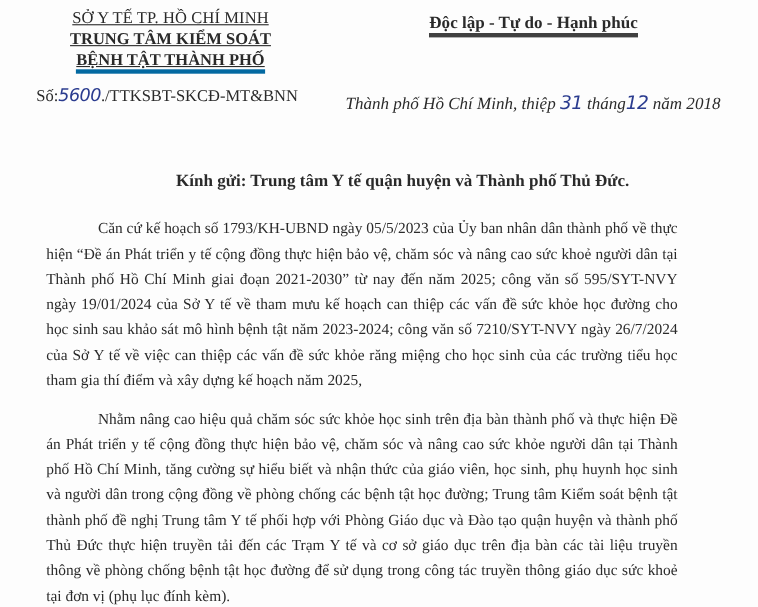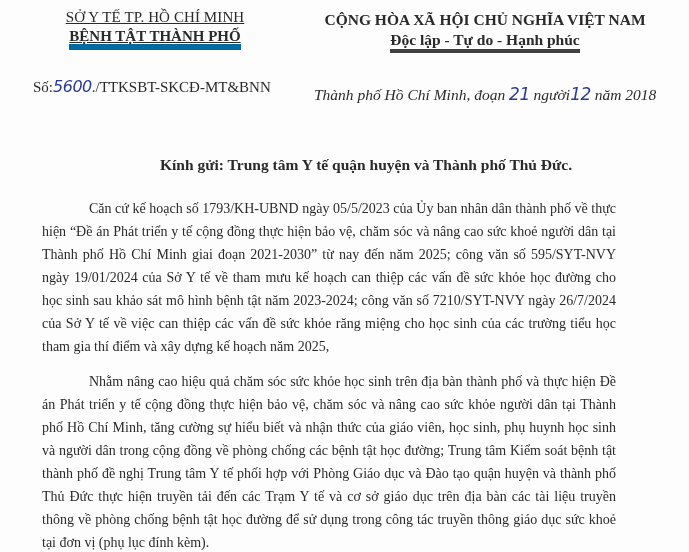--- a/index.html
+++ b/index.html
@@ -7,21 +7,21 @@
     width: 689px; height: 552px; overflow: hidden;
     background: #fdfdfd;
     font-family: "Liberation Serif", "DejaVu Serif", serif;
     color: #2a2a2a;
     position: relative;
   }
   .abs { position: absolute; }
   .left-header { left: 40px; top: 8px; width: 230px; text-align: center; text-decoration: underline; }
   .lh-line1 { font-size: 15px; line-height: 19px; letter-spacing: 0.1px; }
   .lh-line2, .lh-line3 { font-size: 15px; font-weight: bold; line-height: 19px; }
-  .lh-line3 span { border-bottom: 6px solid #0369a1; padding-bottom: 0px; }
+  .lh-line3 span { border-bottom: 4px solid #0369a1; padding-bottom: 0px; }
   .so-line { left: 33px; top: 78px; font-size: 15px; line-height: 18px; white-space: nowrap; }
   .hand { font-family: "DejaVu Sans", sans-serif; font-style: italic; color: #2b3c8f; font-size: 16px; letter-spacing: -0.5px; margin-top: 41px; }
   .vv { left: 20px; top: 99px; width: 270px; text-align: center; font-size: 13.5px; line-height: 16px; }
 
   .right-header { left: 315px; top: 10px; width: 340px; text-align: center; }
   .rh-line1 { font-size: 15.5px; font-weight: bold; line-height: 19px; white-space: nowrap; }
   .rh-line2 { font-size: 15.5px; font-weight: bold; line-height: 21px; }
   .rh-line2 span { border-bottom: 4px solid #404040; padding-bottom: 1px; }
   .date-line { left: 314px; top: 84px; font-size: 15.5px; font-style: italic; white-space: nowrap; }
   .date-line .hand { font-size: 17px; font-style: italic; }
@@ -31,37 +31,37 @@
   .para { left: 42px; width: 574px; font-size: 14px; line-height: 23px; text-align: justify; }
   .para p { margin: 0; text-indent: 47px; }
   .p1 { top: 197px; }
   .p2 { top: 370px; }
 </style>
 </head>
 <body>
 
 <div class="abs left-header">
   <div class="lh-line1">SỞ Y TẾ TP. HỒ CHÍ MINH</div>
+  <div class="lh-line2">TRUNG TÂM KIỂM SOÁT</div>
   <div class="lh-line3"><span>BỆNH TẬT THÀNH PHỐ</span></div>
 </div>
 
 <div class="abs so-line">
   <span>Số:</span><span class="hand">5600</span><span>.</span><span>/TTKSBT-SKCĐ-MT&amp;BNN</span>
 </div>
 
 <div class="abs vv">
 </div>
 
 <div class="abs right-header">
-  <div class="rh-line1">CỘNG HÒA XÃ HỘI CHỦ NGHĨA VIỆT NAM</div>
   <div class="rh-line2"><span>Độc lập - Tự do - Hạnh phúc</span></div>
 </div>
 
 <div class="abs date-line">
-  <span>Thành phố Hồ Chí Minh, đoạn </span><span class="hand">21</span><span> người</span><span class="hand">12</span><span> năm 2018</span>
+  <span>Thành phố Hồ Chí Minh, thiệp </span><span class="hand">31</span><span> tháng</span><span class="hand">12</span><span> năm 2018</span>
 </div>
 
 <div class="abs recipient">Kính gửi: Trung tâm Y tế quận huyện và Thành phố Thủ Đức.</div>
 
 <div class="abs para p1">
   <p>Căn cứ kế hoạch số 1793/KH-UBND ngày 05/5/2023 của Ủy ban nhân dân thành phố về thực hiện “Đề án Phát triển y tế cộng đồng thực hiện bảo vệ, chăm sóc và nâng cao sức khoẻ người dân tại Thành phố Hồ Chí Minh giai đoạn 2021-2030” từ nay đến năm 2025; công văn số 595/SYT-NVY ngày 19/01/2024 của Sở Y tế về tham mưu kế hoạch can thiệp các vấn đề sức khỏe học đường cho học sinh sau khảo sát mô hình bệnh tật năm 2023-2024; công văn số 7210/SYT-NVY ngày 26/7/2024 của Sở Y tế về việc can thiệp các vấn đề sức khỏe răng miệng cho học sinh của các trường tiểu học tham gia thí điểm và xây dựng kế hoạch năm 2025,</p>
 </div>
 
 <div class="abs para p2">
   <p>Nhằm nâng cao hiệu quả chăm sóc sức khỏe học sinh trên địa bàn thành phố và thực hiện Đề án Phát triển y tế cộng đồng thực hiện bảo vệ, chăm sóc và nâng cao sức khỏe người dân tại Thành phố Hồ Chí Minh, tăng cường sự hiểu biết và nhận thức của giáo viên, học sinh, phụ huynh học sinh và người dân trong cộng đồng về phòng chống các bệnh tật học đường; Trung tâm Kiểm soát bệnh tật thành phố đề nghị Trung tâm Y tế phối hợp với Phòng Giáo dục và Đào tạo quận huyện và thành phố Thủ Đức thực hiện truyền tải đến các Trạm Y tế và cơ sở giáo dục trên địa bàn các tài liệu truyền thông về phòng chống bệnh tật học đường để sử dụng trong công tác truyền thông giáo dục sức khoẻ tại đơn vị (phụ lục đính kèm).</p>

